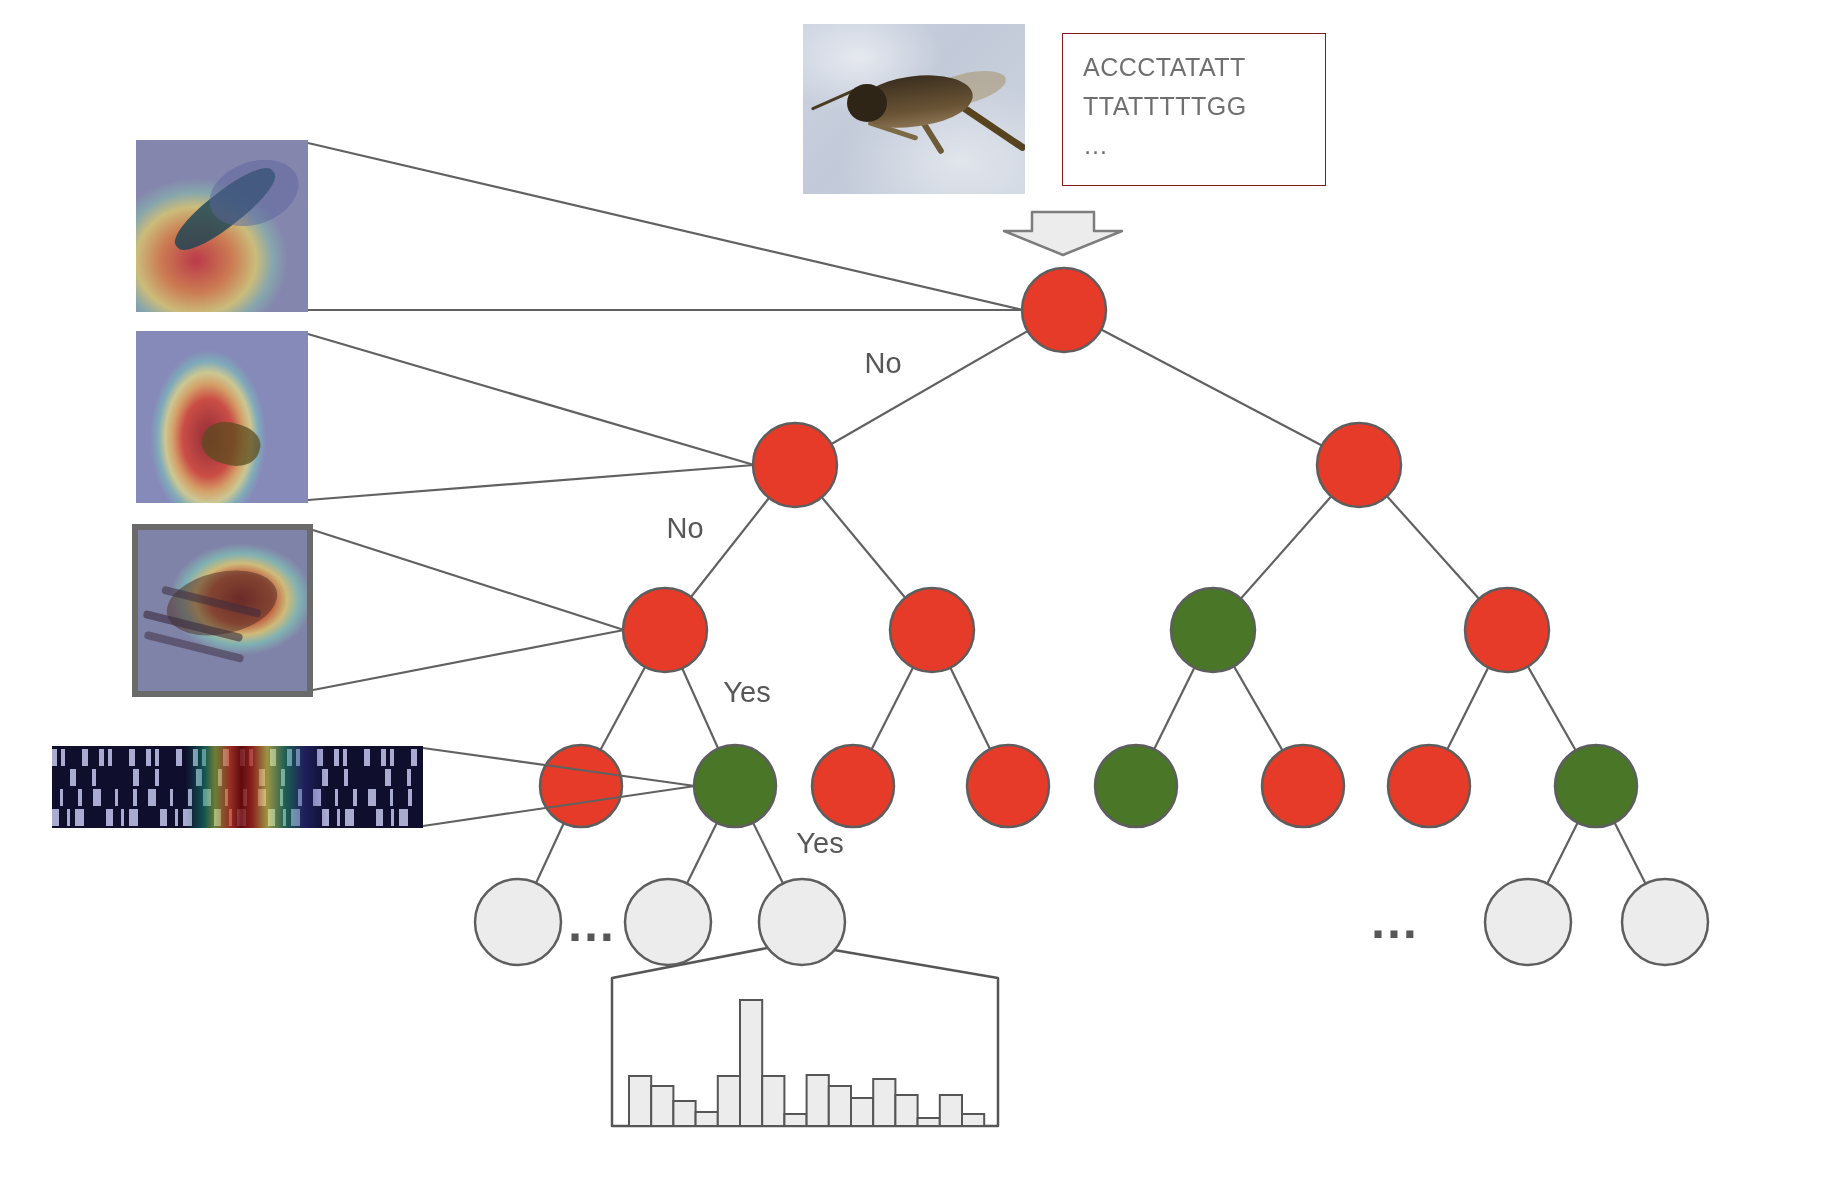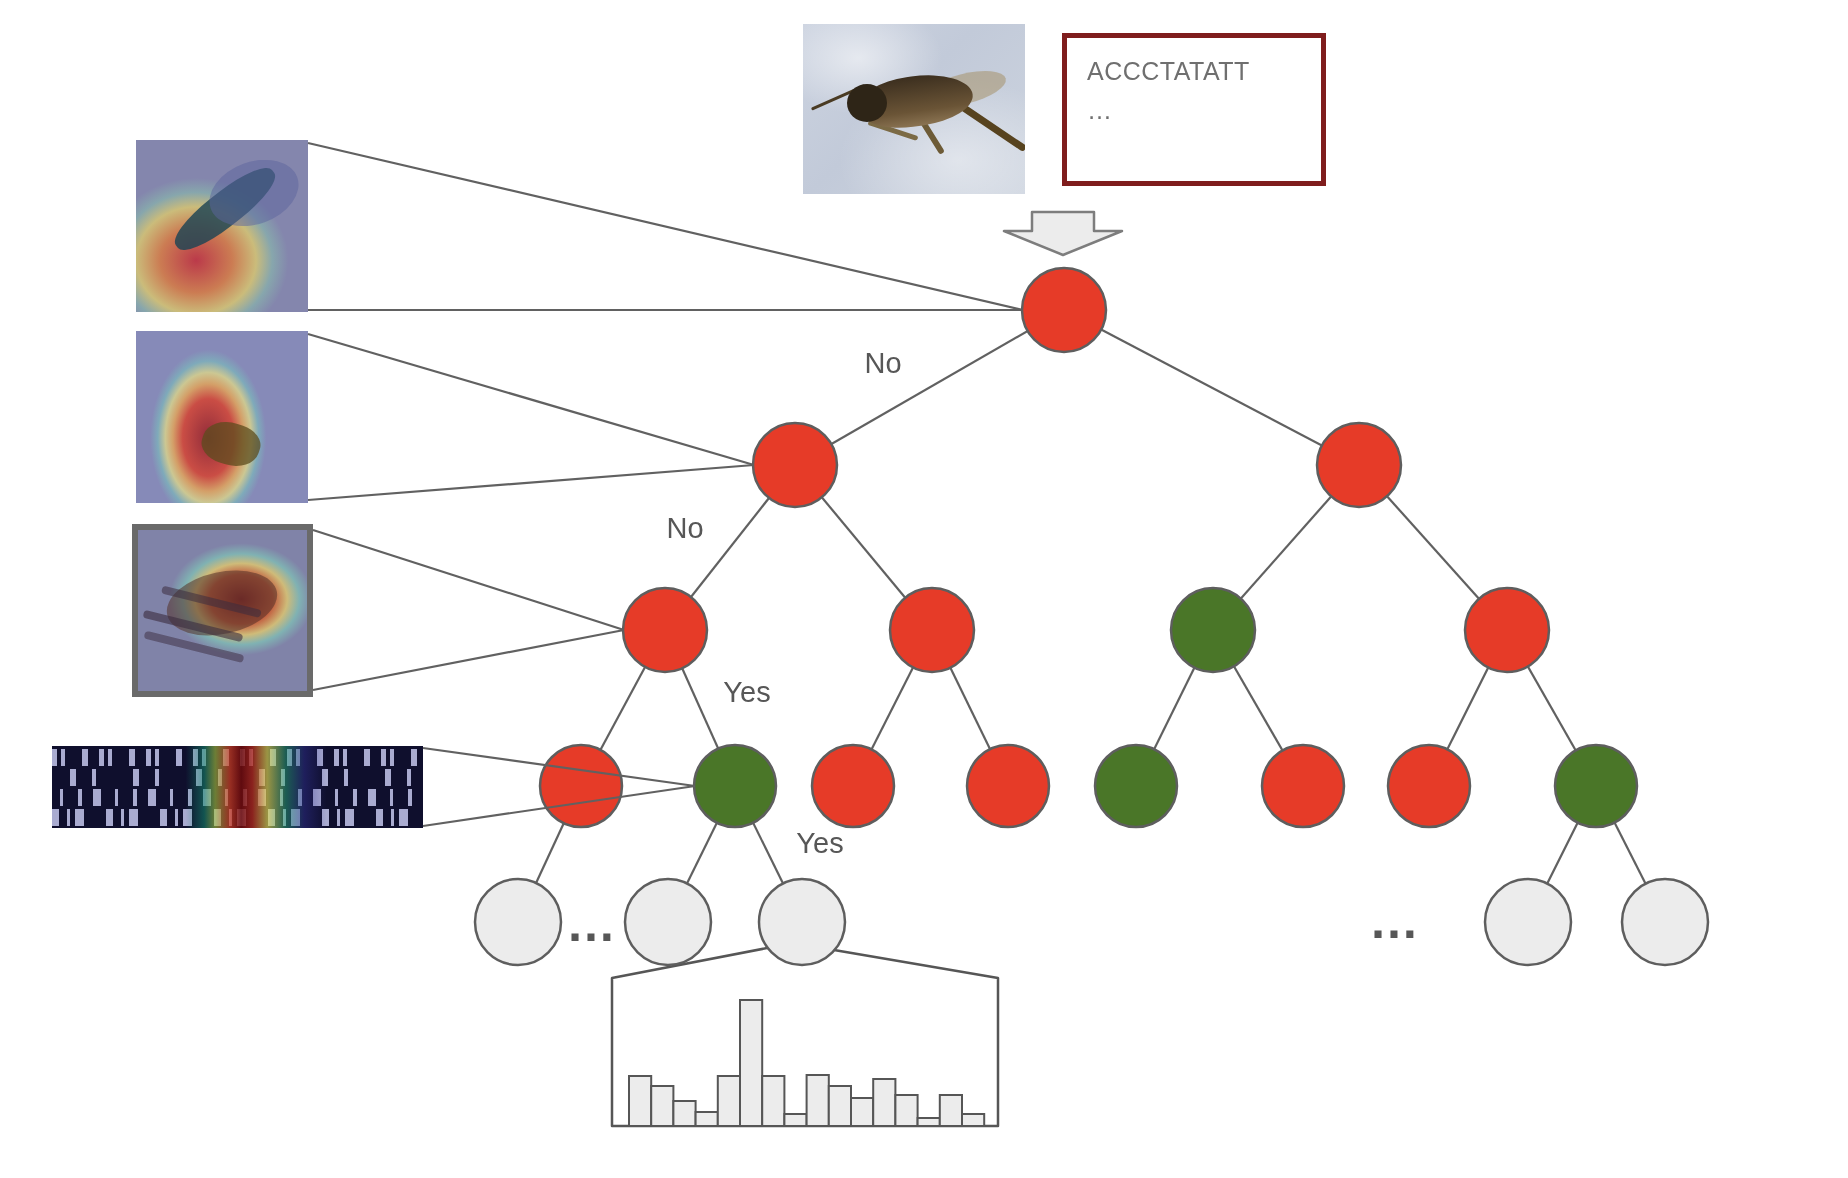--- a/index.html
+++ b/index.html
@@ -19,21 +19,21 @@
   .cr-head{left:44px;top:60px;width:40px;height:38px;border-radius:50%;background:#2e2517;}
   .cr-wing{left:118px;top:50px;width:86px;height:30px;border-radius:50%;
     background:rgba(166,146,105,.55);transform:rotate(-14deg);}
   .cr-leg1{left:138px;top:96px;width:92px;height:7px;border-radius:4px;background:#57431f;transform:rotate(34deg);}
   .cr-leg2{left:92px;top:100px;width:62px;height:6px;border-radius:3px;background:#6d5b37;transform:rotate(58deg);}
   .cr-leg3{left:64px;top:104px;width:52px;height:5px;border-radius:3px;background:#7b6a45;transform:rotate(18deg);}
   .cr-ant{left:6px;top:72px;width:58px;height:3px;border-radius:2px;background:#4a3b23;transform:rotate(-24deg);}
 
   
   .dna-box{left:1062px;top:33px;width:264px;height:153px;background:#ffffff;
-    border:5px solid #7f1d1d;box-sizing:border-box;
+    border:1px solid #7f1d1d;box-sizing:border-box;
     padding:14px 0 0 20px;color:#6f6f6f;font-size:25px;line-height:39px;
     letter-spacing:.5px;}
 
   
   .hm{overflow:hidden;}
   .hm1{left:136px;top:140px;width:172px;height:172px;background:
     radial-gradient(95px 85px at 35% 70%, rgba(199,41,52,.82), rgba(231,120,48,.72) 38%,
       rgba(246,221,92,.62) 63%, rgba(140,219,172,.38) 80%, rgba(132,134,173,0) 97%),#8486ad;}
   .hm1::before{content:"";position:absolute;left:28px;top:52px;width:122px;height:34px;
     border-radius:45%;background:rgba(28,68,84,.82);transform:rotate(-38deg);}
@@ -84,20 +84,21 @@
   <div class="part cr-leg1"></div>
   <div class="part cr-leg2"></div>
   <div class="part cr-leg3"></div>
   <div class="part cr-wing"></div>
   <div class="part cr-body"></div>
   <div class="part cr-head"></div>
 </div>
 
 <div class="abs dna-box">
   <div>ACCCTATATT</div>
+  <div>TTATTTTTGG</div>
   <div>…</div>
 </div>
 
 <div class="abs hm hm1"></div>
 <div class="abs hm hm2"></div>
 <div class="abs hm hm3"></div>
 
 <div class="abs barcode">
   <div class="bar-row r1"></div>
   <div class="bar-row r2"></div>

